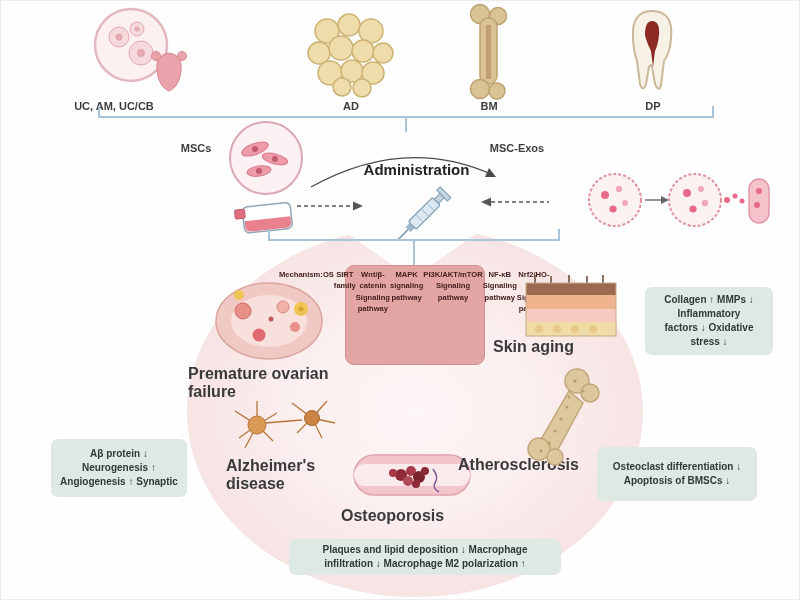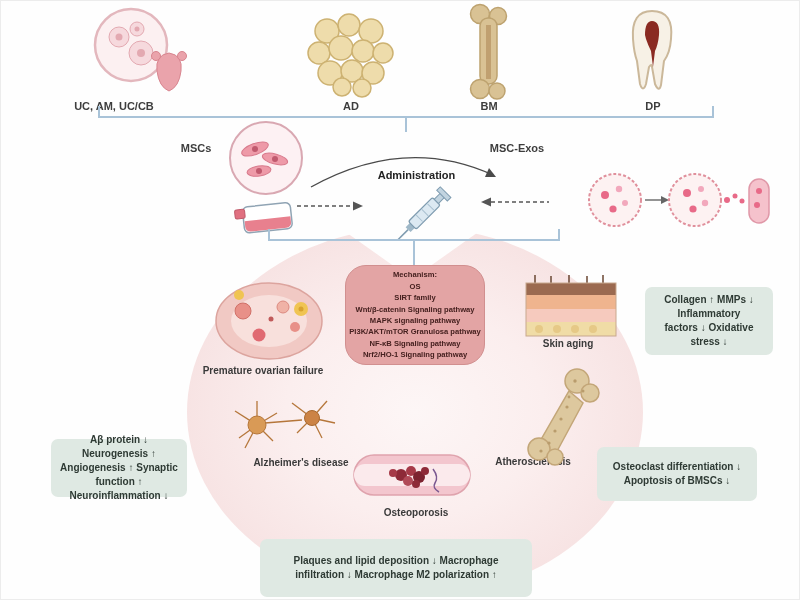--- a/index.html
+++ b/index.html
@@ -1,34 +1,34 @@
 <!DOCTYPE html>
 <html><head>
 <meta charset="utf-8">
 <style>
   html,body{margin:0;padding:0;background:#fff;}
   .canvas{position:relative;width:800px;height:600px;background:#fefefe;overflow:hidden;
           font-family:"Liberation Sans",sans-serif;border:1px solid #ececec;box-sizing:border-box;}
   .abs{position:absolute;}
   .lbl{position:absolute;color:#3d3d3d;font-size:11px;font-weight:700;text-align:center;}
-  .dlabel{position:absolute;color:#3a3a3a;font-size:10px;font-weight:600;text-align:center;}
+  .dlabel{position:absolute;color:#3a3a3a;font-size:16px;font-weight:600;}
   .line{position:absolute;background:#a9c3d8;}
   .ebox{position:absolute;background:#dfe9e3;border-radius:7px;color:#2e3a34;font-size:10px;
         font-weight:600;text-align:center;display:flex;flex-direction:column;justify-content:center;
         line-height:1.4;padding:4px 6px;box-sizing:border-box;}
   .mech{position:absolute;left:344px;top:264px;width:140px;height:100px;background:#e3a4a4;
-        border:1px solid #d18f8f;border-radius:21px;color:#45201f;font-size:7.6px;font-weight:700;
-        text-align:center;display:flex;flex-direction:column;justify-content:center;line-height:1.5;
+        border:1px solid #d18f8f;border-radius:9px;color:#45201f;font-size:7.6px;font-weight:700;
+        text-align:center;display:flex;flex-direction:row;justify-content:center;line-height:1.5;
         padding:3px 2px;box-sizing:border-box;}
   .blob{position:absolute;left:186px;top:226px;width:456px;height:370px;border-radius:50%;
         background:radial-gradient(ellipse at center,#fdf6f6 0%,#fbeeee 40%,#f7e3e3 72%,#f4dcdc 100%);}
   .notch{position:absolute;left:332px;top:222px;width:158px;height:56px;background:#fefefe;
          clip-path:polygon(0 0,100% 0,50% 100%);}
-  .admin{position:absolute;left:358px;top:168px;width:115px;text-align:center;
-         color:#222;font-size:11px;font-weight:700;}
+  .admin{position:absolute;left:358px;top:160px;width:115px;text-align:center;
+         color:#222;font-size:15px;font-weight:700;}
 </style>
 </head>
 <body>
 
 <div class="canvas">
 
   <div class="blob"></div>
   <div class="notch"></div>
 
   <svg class="abs" style="left:88px;top:4px" width="102" height="95" viewBox="0 0 102 95">
@@ -160,21 +160,21 @@
   <div class="line" style="left:267px;top:228px;width:2px;height:12px"></div>
   <div class="line" style="left:557px;top:228px;width:2px;height:12px"></div>
   <div class="line" style="left:412px;top:238px;width:2px;height:28px"></div>
 
   <div class="mech">
     <div>Mechanism:</div>
     <div>OS</div>
     <div>SIRT family</div>
     <div>Wnt/β-catenin Signaling pathway</div>
     <div>MAPK signaling pathway</div>
-    <div>PI3K/AKT/mTOR Granulosa pathway</div>
+    <div>PI3K/AKT/mTOR Signaling pathway</div>
     <div>NF-κB Signaling pathway</div>
     <div>Nrf2/HO-1 Signaling pathway</div>
   </div>
 
   <svg class="abs" style="left:212px;top:278px" width="112" height="84" viewBox="0 0 112 84">
     <ellipse cx="56" cy="42" rx="53" ry="38" fill="#f1c9c4" stroke="#dca49e" stroke-width="1.5"></ellipse>
     <ellipse cx="56" cy="42" rx="38" ry="26" fill="#f8e0dc"></ellipse>
     <circle cx="30" cy="32" r="8" fill="#e89088" stroke="#d07068"></circle>
     <circle cx="46" cy="56" r="6.5" fill="#e06a72"></circle>
     <circle cx="70" cy="28" r="6" fill="#f0b2a6" stroke="#dc8a80"></circle>
@@ -263,26 +263,25 @@
   <div class="ebox" style="left:644px;top:286px;width:128px;height:68px">
     <div>Collagen ↑ MMPs ↓</div>
     <div>Inflammatory</div>
     <div>factors ↓ Oxidative</div>
     <div>stress ↓</div>
   </div>
 
   <div class="ebox" style="left:50px;top:438px;width:136px;height:58px">
     <div>Aβ protein ↓  Neurogenesis ↑</div>
     <div>Angiogenesis ↑ Synaptic</div>
-    <div>function ↑ Neuroinflammation ↓</div>
   </div>
 
   <div class="ebox" style="left:596px;top:446px;width:160px;height:54px">
     <div>Osteoclast differentiation ↓</div>
     <div>Apoptosis of BMSCs ↓</div>
   </div>
 
-  <div class="ebox" style="left:259px;top:538px;width:272px;height:58px">
+  <div class="ebox" style="left:288px;top:538px;width:272px;height:36px">
     <div>Plaques and lipid deposition ↓ Macrophage</div>
     <div>infiltration ↓ Macrophage M2 polarization ↑</div>
   </div>
 
 </div>
 
 </body></html>

